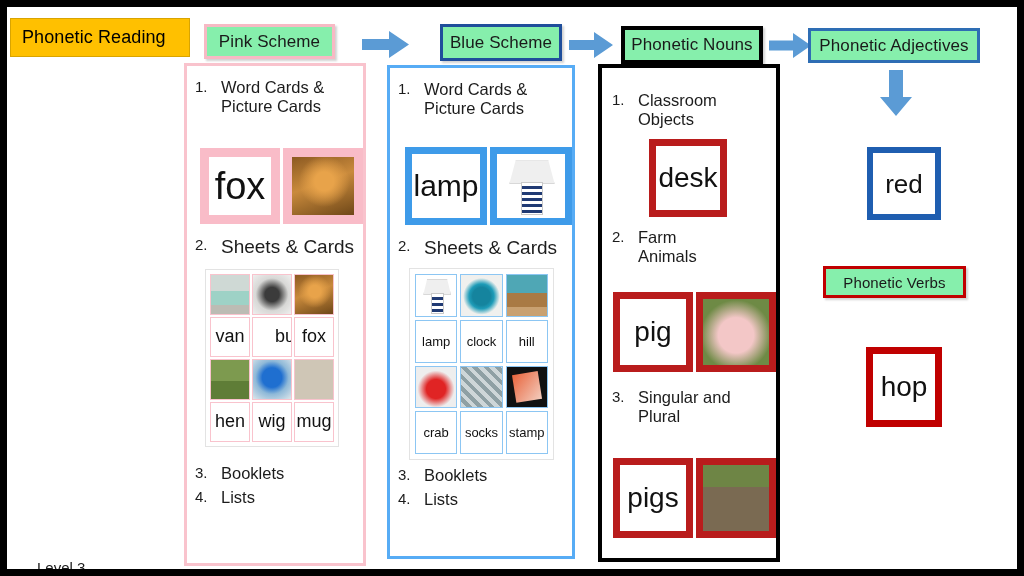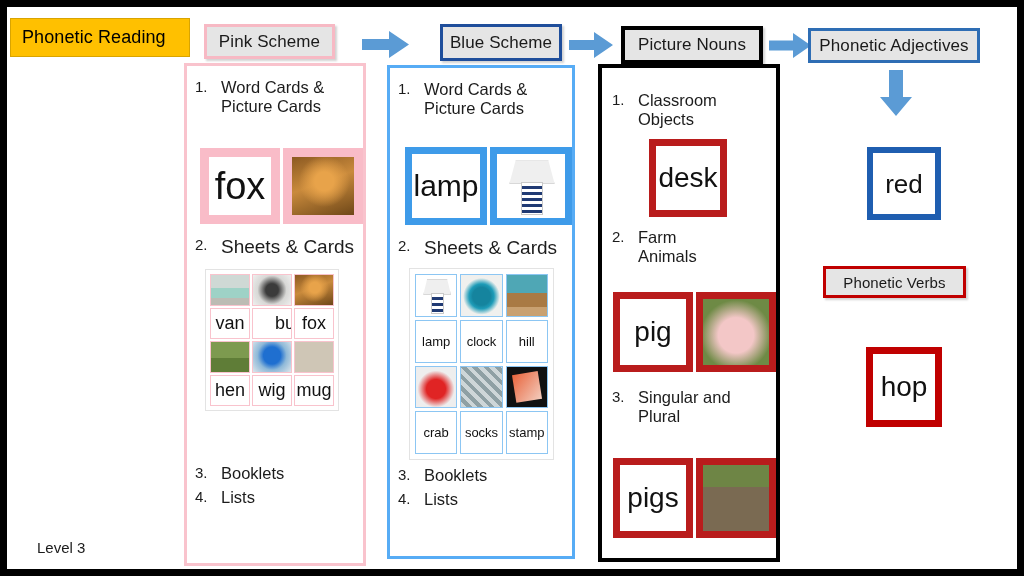--- a/index.html
+++ b/index.html
@@ -19,21 +19,21 @@
     border: 7px solid #000000;
     overflow: hidden;
   }
   .abs { position: absolute; box-sizing: border-box; }
 
   
   .chip {
     display: flex;
     align-items: center;
     justify-content: center;
-    background: #e5e5e5;
+    background: #86efac;
     font-size: 17px;
     color: #1a1a1a;
     letter-spacing: .1px;
     white-space: nowrap;
   }
   .chip-title {
     background: #FFC000;
     border: 1px solid #d9a400;
     font-size: 18px;
     color: #000;
@@ -99,21 +99,21 @@
   
   .sheet { background:#ffffff; border:1px solid #e3e3e3; display:grid; }
   .cell { display:flex; align-items:center; justify-content:center; overflow:hidden; background:#fff; }
   .cell-pink { border:1.5px solid #F9C3CD; }
   .cell-blue { border:1.5px solid #8CC6F3; }
   .cell-word { color:#111; }
 
   
   .arrow-right svg, .arrow-down svg { display:block; }
 
-  .level { position:absolute; font-size:15px; color:#1b1b1b; }
+  .level { position:absolute; font-size:15px; color:#1b1b1b;margin-top:20px; }
 </style>
 </head>
 <body>
 
 <div id="slide">
 
   <div class="abs chip chip-title" style="left:3px; top:11px; width:180px; height:39px;">Phonetic Reading</div>
 
   <div class="abs chip chip-pink" style="left:197px; top:17px; width:131px; height:35px;">Pink Scheme</div>
 
@@ -124,21 +124,21 @@
   </div>
 
   <div class="abs chip chip-blue" style="left:417px; top:17px; width:122px; height:37px;">Blue Scheme</div>
 
   <div class="abs arrow-right" style="left:562px; top:25px; width:44px; height:26px;">
     <svg width="44" height="26" viewBox="0 0 44 26">
         <path d="M0 8 H25 V0 L44 13 L25 26 V18 H0 Z" fill="#5B9BD5"></path>
       </svg>
   </div>
 
-  <div class="abs chip chip-black" style="left:614px; top:19px; width:142px; height:38px;">Picture Nouns</div>
+  <div class="abs chip chip-black" style="left:614px; top:19px; width:142px; height:38px;">Phonetic Nouns</div>
 
   <div class="abs arrow-right" style="left:762px; top:26px; width:42px; height:25px;">
     <svg width="42" height="25" viewBox="0 0 42 25">
         <path d="M0 7.5 H24 V0 L42 12.5 L24 25 V17.5 H0 Z" fill="#5B9BD5"></path>
       </svg>
   </div>
 
   <div class="abs chip chip-bluethin" style="left:801px; top:21px; width:172px; height:35px;">Phonetic Adjectives</div>
 
   <div class="abs column col-pink" style="left:177px; top:56px; width:182px; height:503px;">
@@ -152,21 +152,21 @@
     <div class="abs card card-word b-pink" style="left:13px; top:82px; width:80px; height:76px; font-size:38px;">fox</div>
     <div class="abs card b-pink" style="left:96px; top:82px; width:80px; height:76px;">
       <div class="pic pic-fox"></div>
     </div>
 
     <div class="li sub" style="left:8px; top:170px; width:170px;">
       <span class="num">2.</span>
       <span class="txt">Sheets &amp; Cards</span>
     </div>
 
-    <div class="abs sheet" style="left:18px; top:203px; width:134px; height:142px;
+    <div class="abs sheet" style="left:18px; top:203px; width:134px; height:178px;
          grid-template-columns:repeat(3,1fr); grid-template-rows:repeat(4,1fr); padding:4px; gap:2px;">
       <div class="cell cell-pink">
           <div class="pic pic-van"></div>
         </div>
       <div class="cell cell-pink">
           <div class="pic pic-bug"></div>
         </div>
       <div class="cell cell-pink">
           <div class="pic pic-fox"></div>
         </div>

